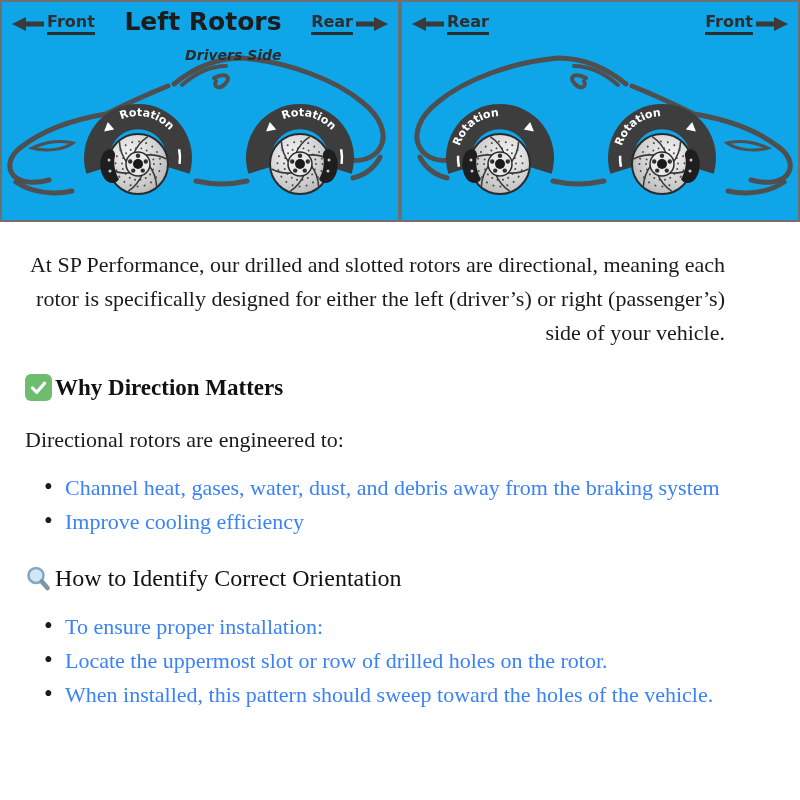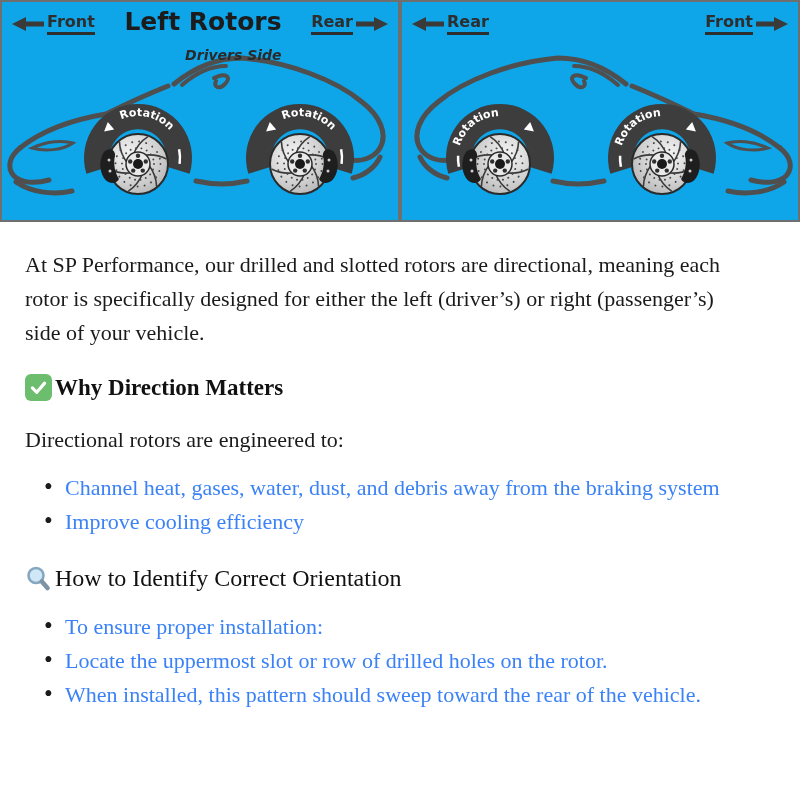--- a/index.html
+++ b/index.html
@@ -27,21 +27,21 @@
     border-bottom:3px solid #2e2e2e; line-height:1.05; padding-bottom:1px;
   }
   .dir-arrow { display:block; }
   .title-block { text-align:right; margin-top:0; }
   .panel-title { font-size:25px; font-weight:bold; color:#1c1c1c; line-height:1.05; }
   .panel-subtitle { font-size:14px; font-weight:bold; font-style:italic; color:#2a2a2a; margin-top:12px; }
   .car-svg { display:block; position:absolute; left:0; top:52px; width:100%; height:162px; }
 
   
   .article { padding:12px 28px 0 25px; }
-  .intro { margin:14px 0 0 0; font-size:22px; line-height:34px; max-width:700px; }
+  .intro { margin:14px 0 0 0; font-size:22px; line-height:34px; max-width:700px;text-align:right; }
   .sec-heading {
     display:flex; align-items:center; gap:3px; margin:24px 0 0 0;
     font-size:23px; font-weight:bold; color:#111;
   }
   .sec-heading.light { font-weight:normal; font-size:24px; margin-top:26px; }
   .check-badge {
     width:27px; height:27px; border-radius:6px; background:#6dbd6e;
     display:inline-flex; align-items:center; justify-content:center; flex:0 0 auto;
   }
   .mag-badge { width:27px; height:27px; display:inline-flex; flex:0 0 auto; }
@@ -247,16 +247,16 @@
         <circle cx="11" cy="10.5" r="7.5" fill="#cfe7f6" stroke="#85a7c0" stroke-width="2.6"></circle>
         <line x1="16.8" y1="16.5" x2="22.5" y2="23" stroke="#7e93a4" stroke-width="4.6" stroke-linecap="round"></line>
       </svg>
     </span>
     <span>How to Identify Correct Orientation</span>
   </h3>
 
   <ul class="blist tight">
     <li>To ensure proper installation:</li>
     <li>Locate the uppermost slot or row of drilled holes on the rotor.</li>
-    <li>When installed, this pattern should sweep toward the rear of the vehicle.</li>
+    <li>When installed, this pattern should sweep toward the holes of the vehicle.</li>
   </ul>
 
 </div>
 
 </body></html>

